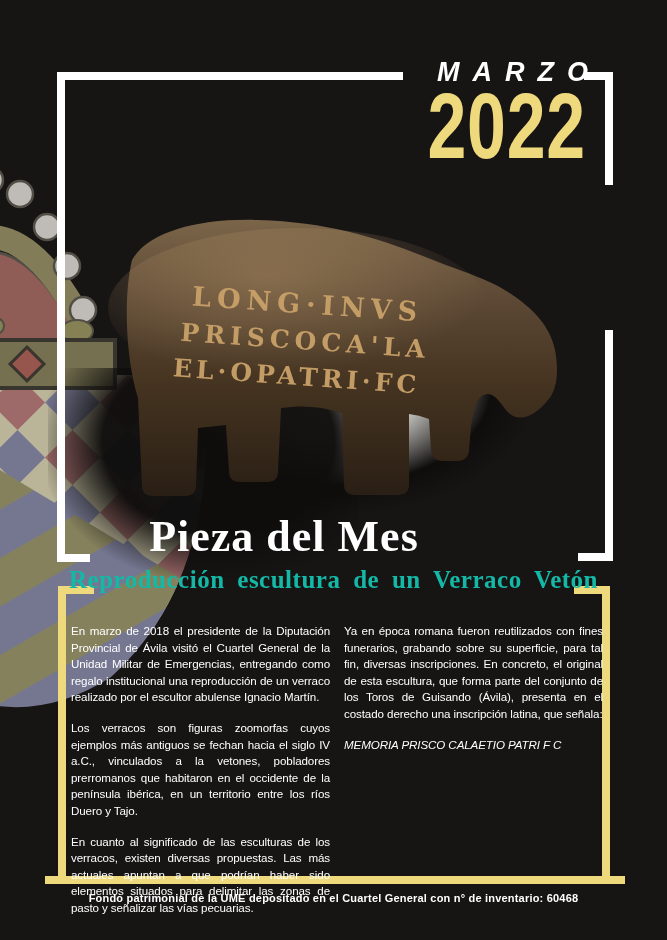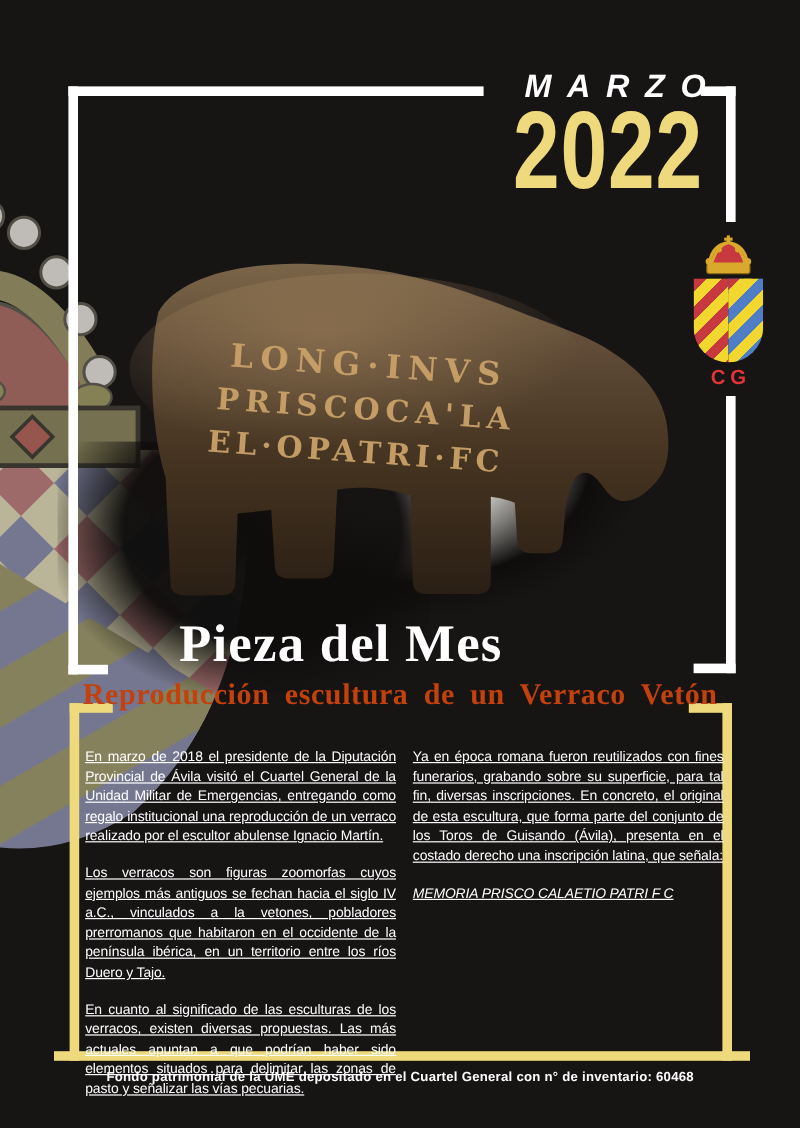--- a/index.html
+++ b/index.html
@@ -61,29 +61,29 @@
   }
   .photo svg{position:absolute;left:0;top:0;}
   
   .title{
     position:absolute;left:0;top:513px;width:568px;z-index:7;text-align:center;
     color:#fff;font-family:"Liberation Serif",serif;font-weight:bold;
     font-size:44px;line-height:48px;letter-spacing:1px;
   }
   .subtitle{
     position:absolute;left:0;top:566px;width:667px;z-index:7;text-align:center;
-    color:#c2410c;font-family:"Liberation Serif",serif;font-weight:bold;
+    color:#14b8a6;font-family:"Liberation Serif",serif;font-weight:bold;
     font-size:25px;word-spacing:6px;letter-spacing:.5px;
   }
   
   .columns{
     position:absolute;left:71px;top:623px;width:532px;z-index:7;
     display:flex;gap:14px;color:#fff;
   }
-  .col{width:259px;font-size:11.6px;line-height:16.6px;text-align:justify;letter-spacing:-.1px;text-decoration:underline;}
+  .col{width:259px;font-size:11.6px;line-height:16.6px;text-align:justify;letter-spacing:-.1px;}
   .col p{margin:0 0 14px 0;}
   .col p.italic{font-style:italic;}
   
   .footer{
     position:absolute;left:0;top:892px;width:667px;z-index:7;text-align:center;
     color:#fff;font-weight:bold;font-size:11px;letter-spacing:.2px;
   }
 </style>
 </head>
 <body>
@@ -139,38 +139,20 @@
   <div class="wline" style="left:584px;top:72px;width:29px;height:8px;"></div>
   <div class="wline" style="left:57px;top:72px;width:8px;height:490px;"></div>
   <div class="wline" style="left:605px;top:72px;width:8px;height:113px;"></div>
   <div class="wline" style="left:605px;top:330px;width:8px;height:231px;"></div>
   <div class="wline" style="left:57px;top:554px;width:33px;height:8px;"></div>
   <div class="wline" style="left:578px;top:553px;width:35px;height:8px;"></div>
 
   <div class="month"><span>MARZO</span></div>
   <div class="year">2022</div>
 
-  <div class="emblem">
-    <svg class="crown" width="48" height="34" viewBox="0 0 48 34">
-      <rect x="6" y="24" width="36" height="8" rx="2" fill="#d9a92c" stroke="#8a6a14" stroke-width="1"></rect>
-      <path d="M8 24 Q10 8 24 6 Q38 8 40 24 Z" fill="#c8393f" stroke="#d9a92c" stroke-width="2.5"></path>
-      <path d="M24 6 Q14 9 10 24 M24 6 Q34 9 38 24" fill="none" stroke="#d9a92c" stroke-width="2.5"></path>
-      <circle cx="8" cy="22" r="3" fill="#d9a92c"></circle>
-        <circle cx="40" cy="22" r="3" fill="#d9a92c"></circle>
-      <circle cx="16" cy="12" r="2.5" fill="#d9a92c"></circle>
-        <circle cx="32" cy="12" r="2.5" fill="#d9a92c"></circle>
-      <rect x="22.7" y="0" width="2.6" height="7" fill="#d9a92c"></rect>
-      <rect x="20.5" y="2" width="7" height="2.6" fill="#d9a92c"></rect>
-    </svg>
-    <div class="cg-shield">
-      <div class="half left"></div>
-      <div class="half right"></div>
-    </div>
-    <div class="cg-label">CG</div>
-  </div>
 
   <div class="photo">
     <svg width="508" height="338" viewBox="0 0 508 338">
       <defs>
         <linearGradient id="boarGrad" x1="0" y1="0" x2="0" y2="1">
           <stop offset="0" stop-color="#7b6549"></stop>
           <stop offset=".28" stop-color="#5d4935"></stop>
           <stop offset=".62" stop-color="#43321f"></stop>
           <stop offset="1" stop-color="#2a1f15"></stop>
         </linearGradient>

